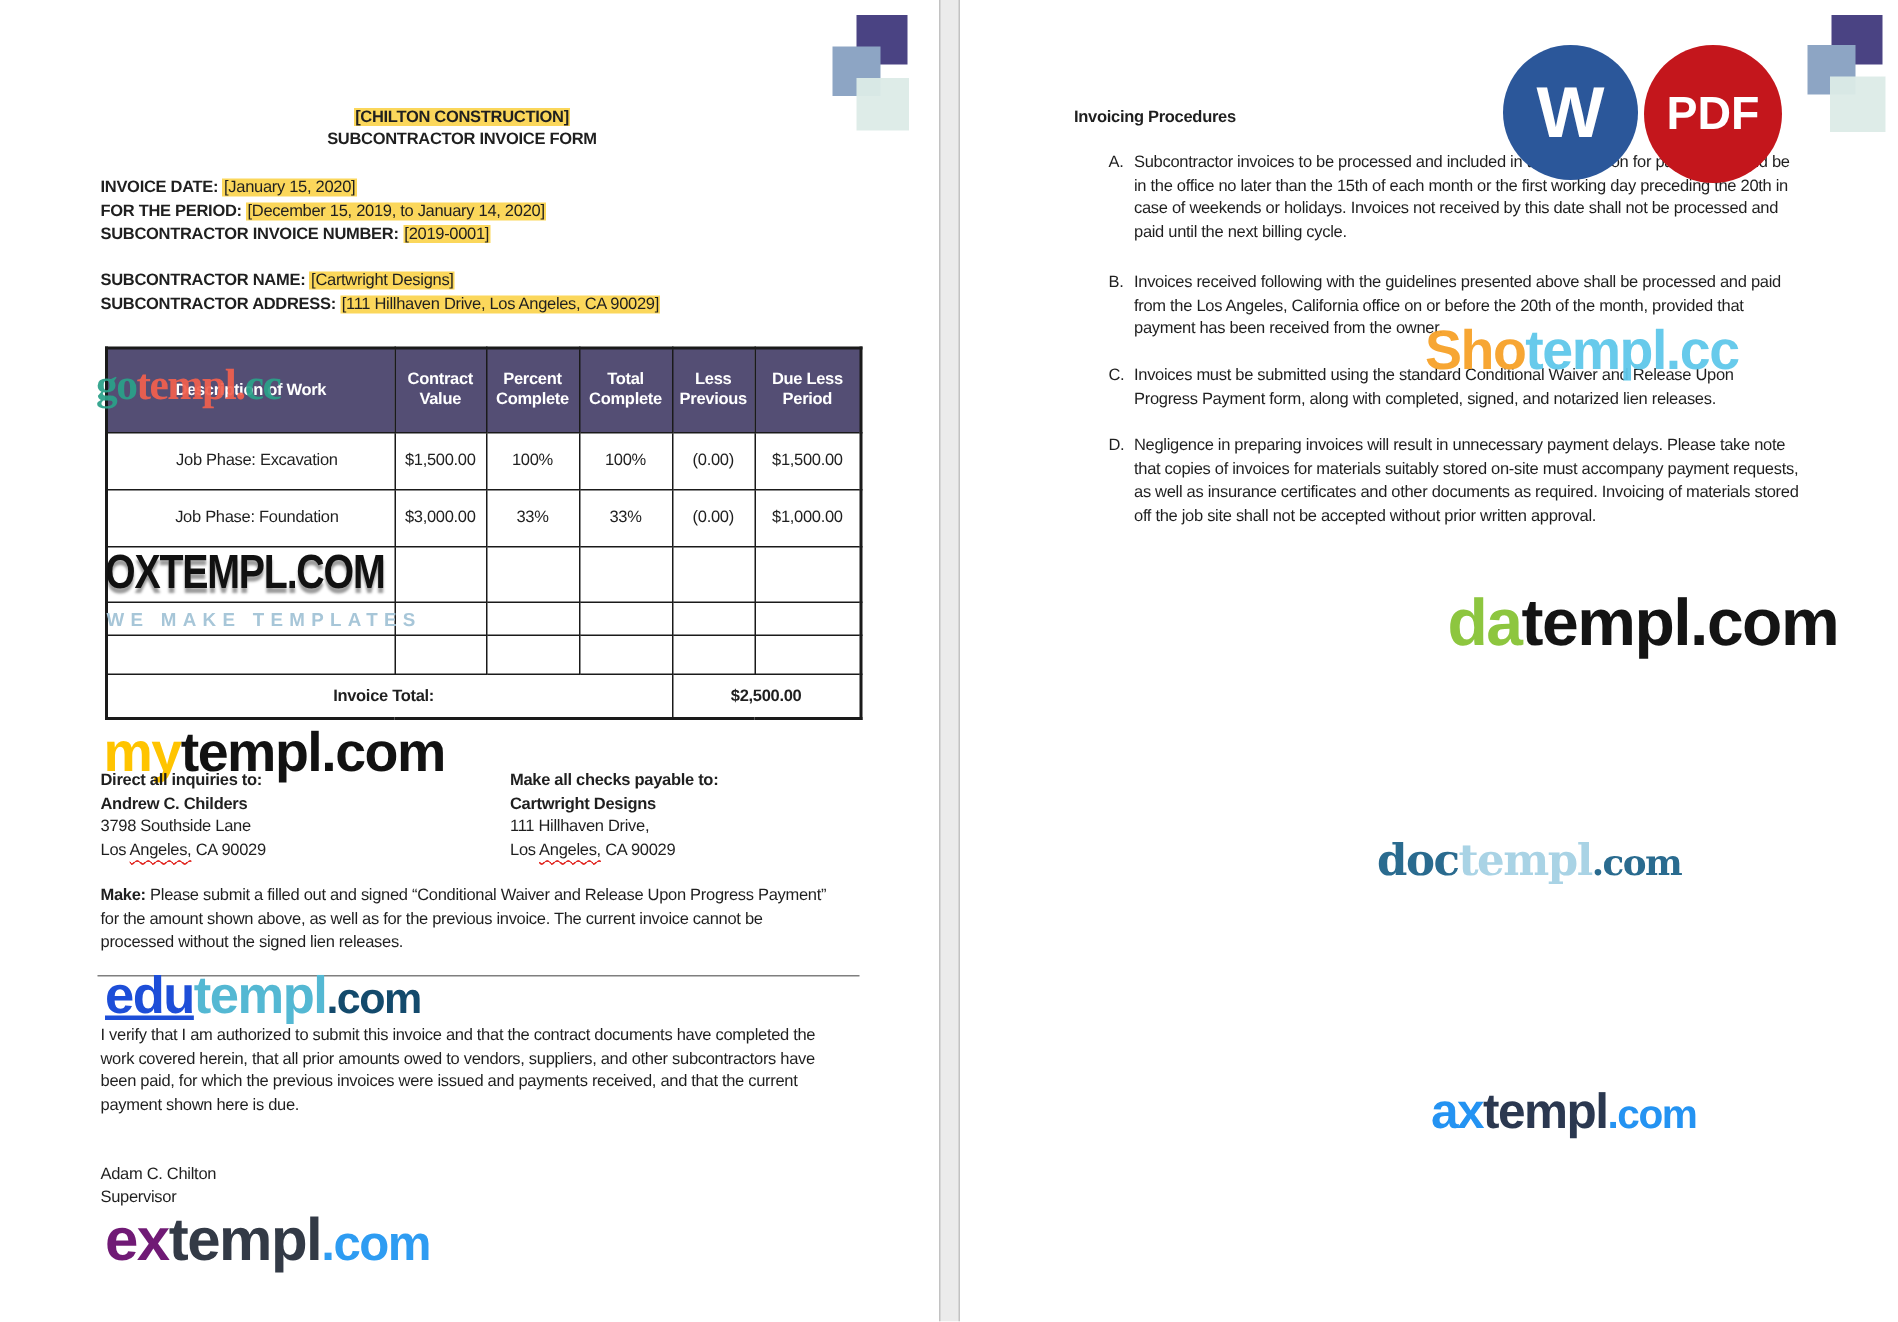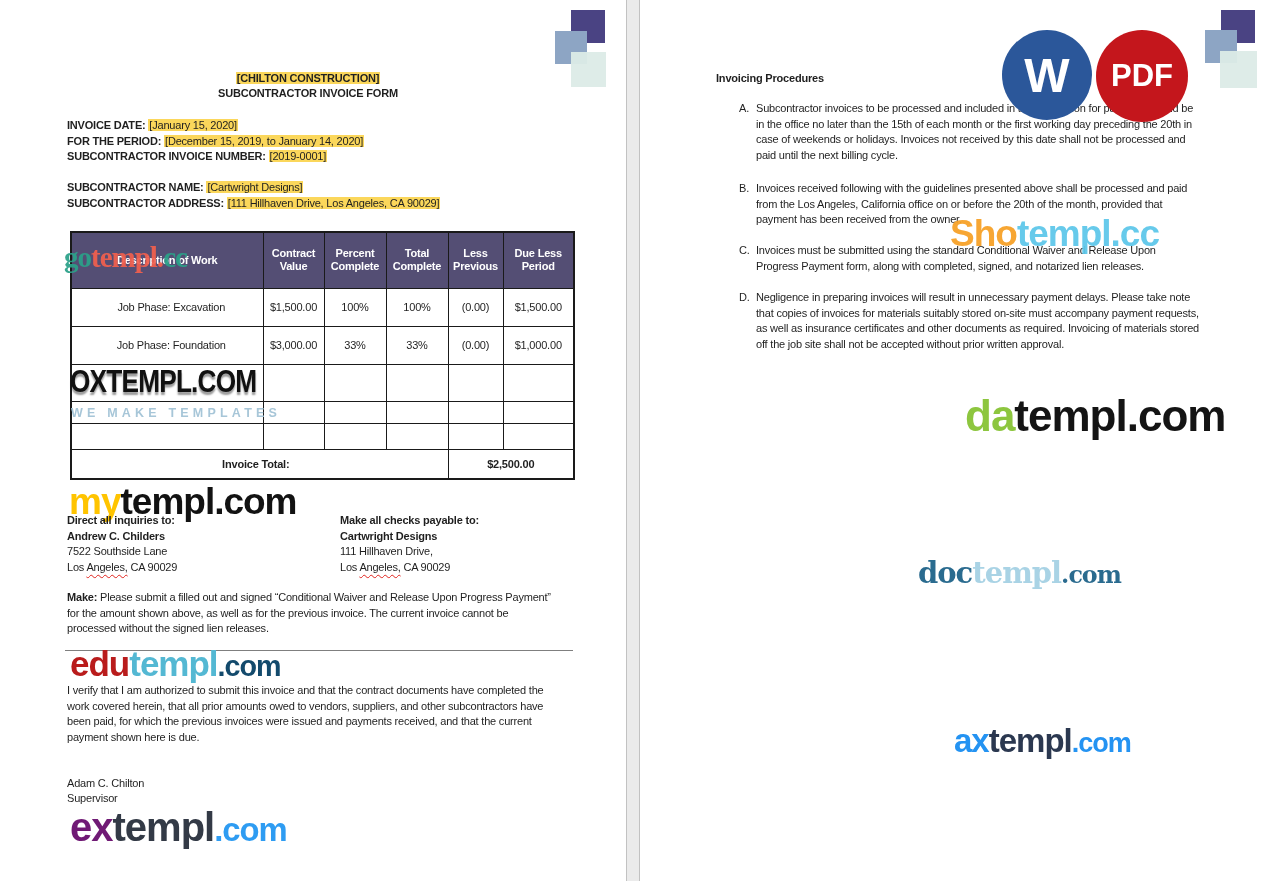--- a/index.html
+++ b/index.html
@@ -166,37 +166,37 @@
     </div>
     <div class="wm wm-oxtempl" style="left: 70px; top: 363px; color: rgb(17, 17, 17);">OXTEMPL.COM</div>
     <div class="wm wm-oxtagline" style="left: 71px; top: 406px; color: rgb(167, 198, 216);">WE MAKE TEMPLATES</div>
     <div class="wm wm-mytempl" style="left:69px;top:481px;">
       <span style="color: rgb(255, 196, 0);">my</span><span style="color: rgb(18, 18, 18);">templ.com</span>
     </div>
 
     <div class="abs doc-text" style="left:67px;top:513px;">
       <div class="b two-col-line">Direct all inquiries to:</div>
       <div class="b two-col-line">Andrew C. Childers</div>
-      <div class="two-col-line">7522 Southside Lane</div>
+      <div class="two-col-line">3798 Southside Lane</div>
       <div class="two-col-line"><span>Los </span><span class="wavy">Angeles,</span><span> CA 90029</span></div>
     </div>
     <div class="abs doc-text" style="left:340px;top:513px;">
       <div class="b two-col-line">Make all checks payable to:</div>
       <div class="b two-col-line">Cartwright Designs</div>
       <div class="two-col-line">111 Hillhaven Drive,</div>
       <div class="two-col-line"><span>Los </span><span class="wavy">Angeles,</span><span> CA 90029</span></div>
     </div>
 
     <div class="abs doc-text" style="left:67px;top:590px;width:485px;">
       <span class="b">Make:</span><span> Please submit a filled out and signed “Conditional Waiver and Release Upon Progress Payment” for the amount shown above, as well as for the previous invoice. The current invoice cannot be processed without the signed lien releases.</span>
     </div>
 
     <div class="hline" style="left:65px;top:650px;width:508px;"></div>
     <div class="wm wm-edutempl" style="left:70px;top:644px;">
-      <span style="color: #b91c1c;">edu</span><span style="color: rgb(84, 184, 211);">templ</span><span class="sm" style="color: rgb(19, 74, 108);">.com</span>
+      <span style="color: #1d4ed8; text-decoration: underline;">edu</span><span style="color: rgb(84, 184, 211);">templ</span><span class="sm" style="color: rgb(19, 74, 108);">.com</span>
     </div>
     <div class="abs doc-text" style="left:67px;top:683px;width:485px;">I verify that I am authorized to submit this invoice and that the contract documents have completed the work covered herein, that all prior amounts owed to vendors, suppliers, and other subcontractors have been paid, for which the previous invoices were issued and payments received, and that the current payment shown here is due.</div>
 
     <div class="abs doc-text" style="left:67px;top:776px;line-height:14.5px;">
       <div>Adam C. Chilton</div>
       <div>Supervisor</div>
     </div>
 
     <div class="wm wm-extempl" style="left:70px;top:805px;">
       <span style="color: #701a75;">ex</span><span style="color: rgb(51, 58, 70);">templ</span><span class="sm" style="color: rgb(46, 156, 242);">.com</span>

